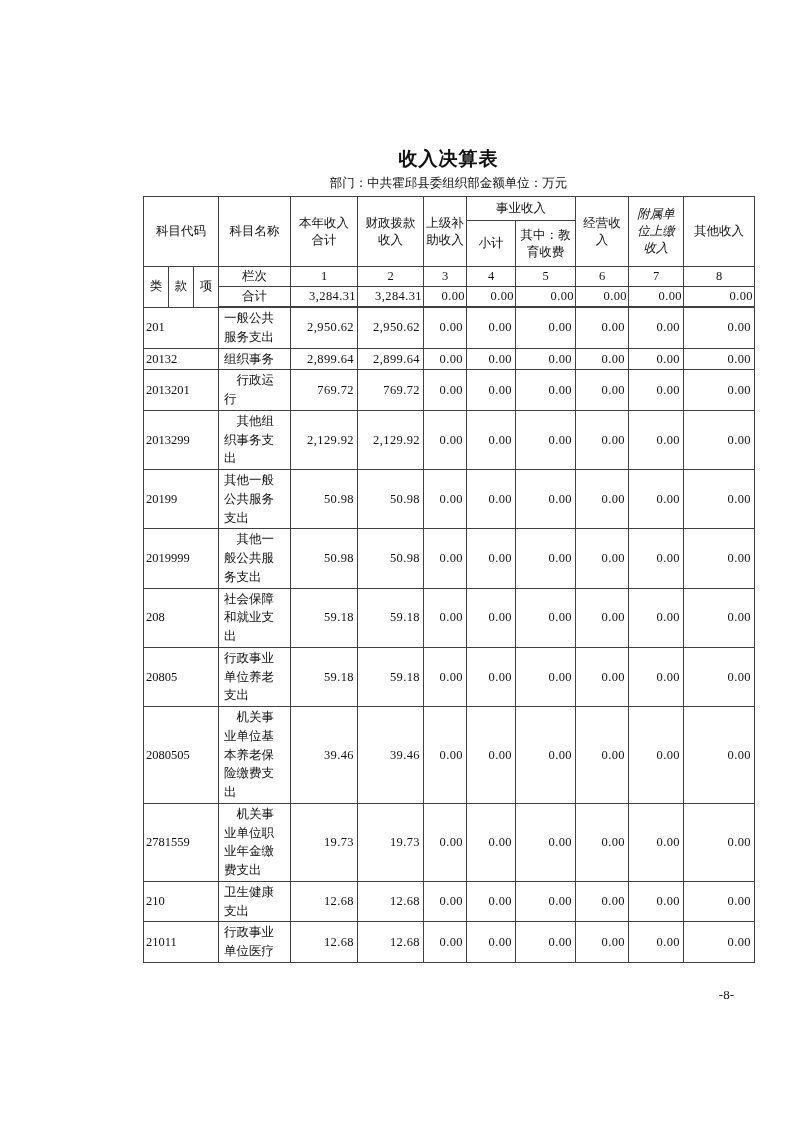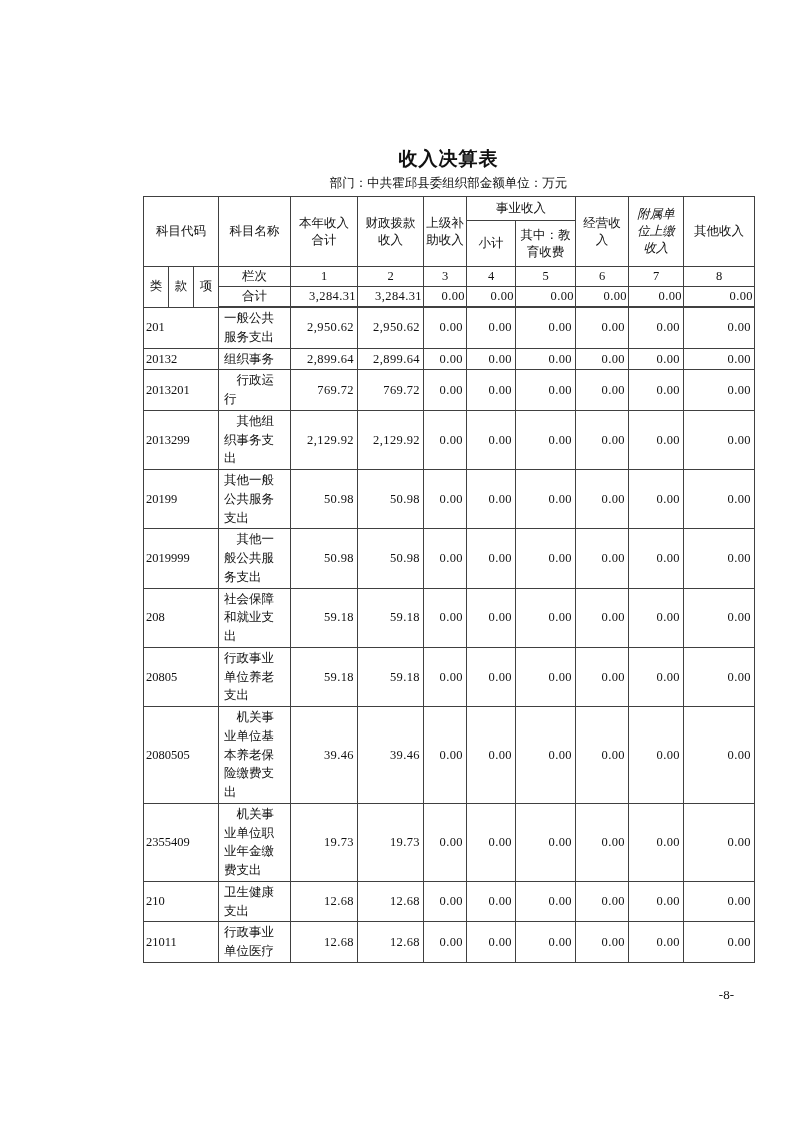--- a/index.html
+++ b/index.html
@@ -247,21 +247,21 @@
           <td class="num">39.46</td>
           <td class="num">39.46</td>
           <td class="num">0.00</td>
           <td class="num">0.00</td>
           <td class="num">0.00</td>
           <td class="num">0.00</td>
           <td class="num">0.00</td>
           <td class="num">0.00</td>
         </tr>
         <tr>
-          <td class="code" colspan="3">2355409</td>
+          <td class="code" colspan="3">2781559</td>
           <td class="name">　机关事业单位职业年金缴费支出</td>
           <td class="num">19.73</td>
           <td class="num">19.73</td>
           <td class="num">0.00</td>
           <td class="num">0.00</td>
           <td class="num">0.00</td>
           <td class="num">0.00</td>
           <td class="num">0.00</td>
           <td class="num">0.00</td>
         </tr>

